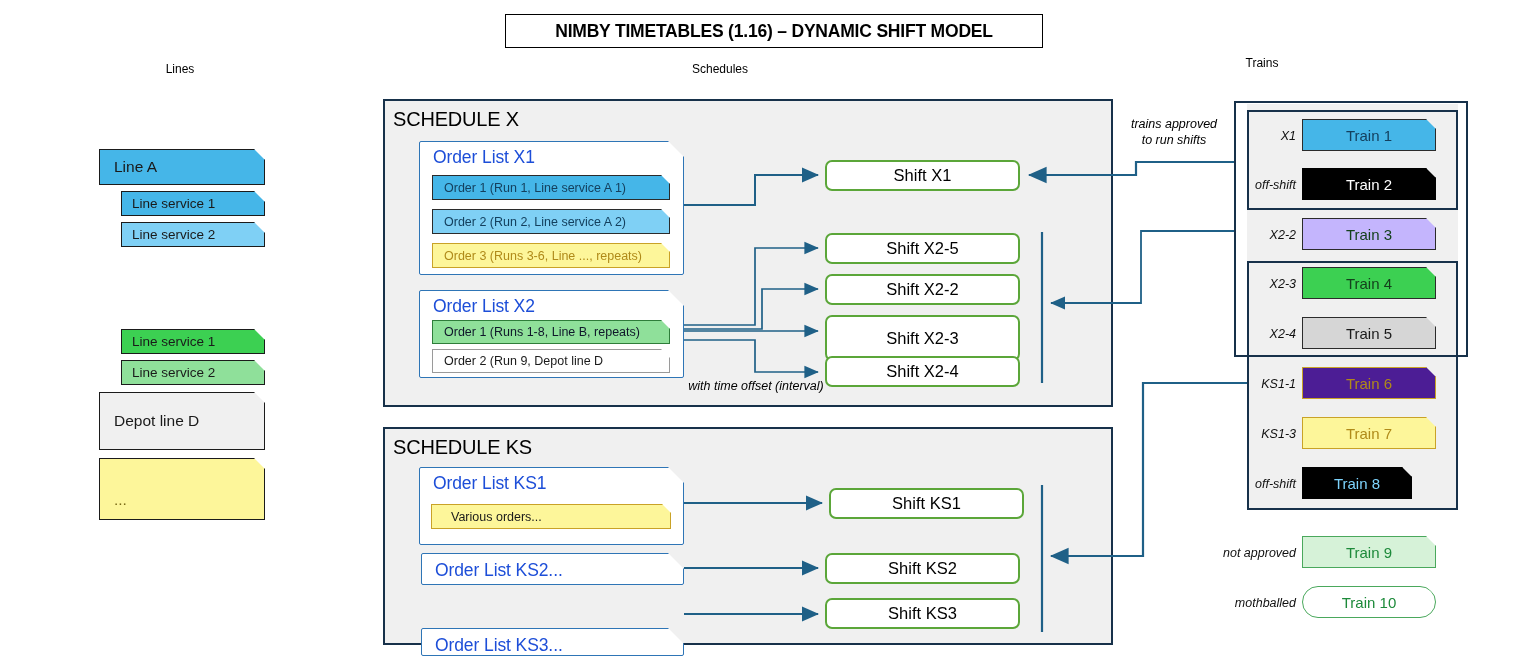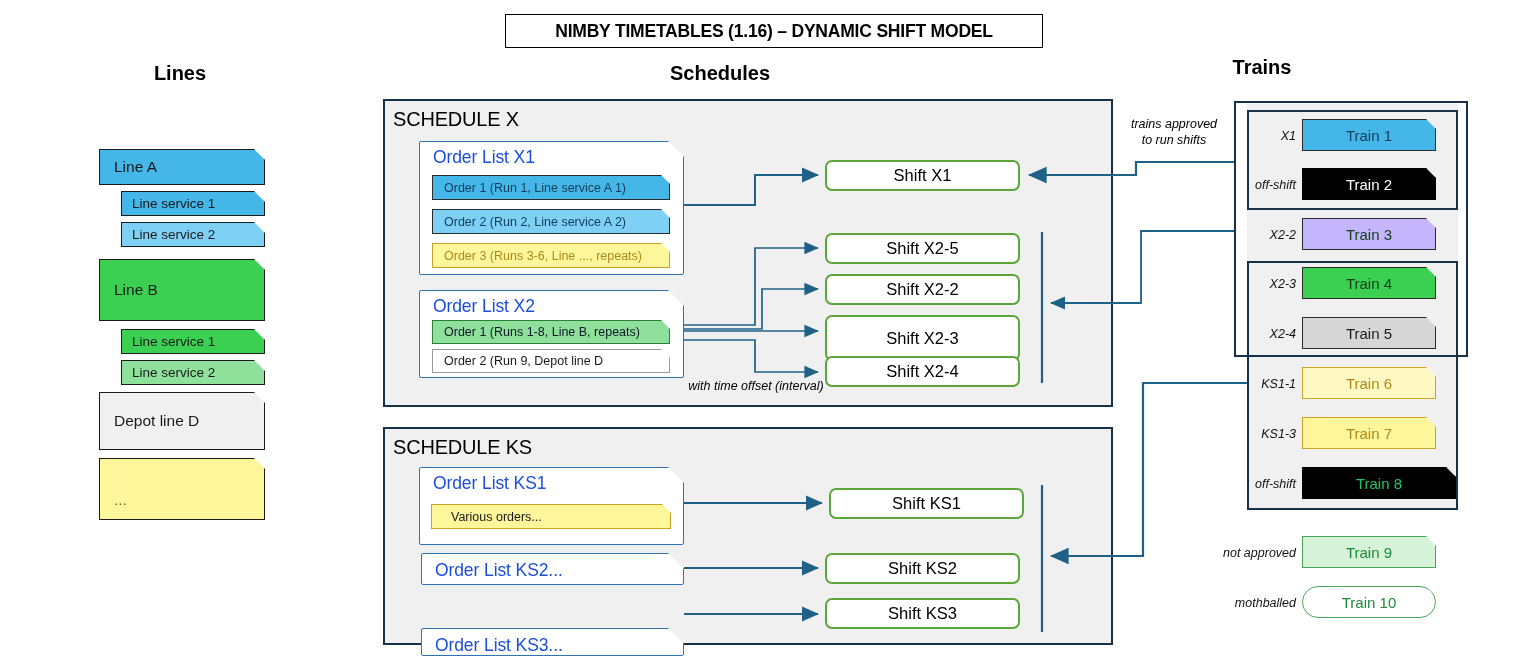--- a/index.html
+++ b/index.html
@@ -23,21 +23,21 @@
     left: 505px; top: 14px; width: 538px; height: 34px;
     border: 1.6px solid #000;
     background: #fff;
     display: flex; align-items: center; justify-content: center;
     font-weight: bold; font-size: 17.5px; color: #000;
     letter-spacing: -0.2px;
   }
 
   
   .col-head {
-    font-weight: bold; font-size: 20px; color: #000;
+    font-weight: normal; font-size: 12px; color: #000;
     text-align: center;
   }
   #head-lines { left: 100px; top: 62px; width: 160px; }
   #head-schedules { left: 640px; top: 62px; width: 160px; }
   #head-trains { left: 1182px; top: 56px; width: 160px; }
 
   
   .note {
     position: absolute;
     border: 1.3px solid #3b3b3b;
@@ -144,23 +144,20 @@
   <div class="note line-card" style="left:99px; top:149px; width:166px; height:36px; background:#45b6e8;">
     <span>Line A</span>
   </div>
   <div class="note line-card sub" style="left:121px; top:191px; width:144px; height:25px; background:#45b6e8;">
     <span>Line service 1</span>
   </div>
   <div class="note line-card sub" style="left:121px; top:222px; width:144px; height:25px; background:#7fd0f5;">
     <span>Line service 2</span>
   </div>
 
-  <div class="note line-card" style="left:99px; top:259px; width:166px; height:62px; background:#3cd052;">
-    <span>Line B</span>
-  </div>
   <div class="note line-card sub" style="left:121px; top:329px; width:144px; height:25px; background:#3cd052;">
     <span>Line service 1</span>
   </div>
   <div class="note line-card sub" style="left:121px; top:360px; width:144px; height:25px; background:#8fe09a;">
     <span>Line service 2</span>
   </div>
 
   <div class="note line-card" style="left:99px; top:392px; width:166px; height:58px; background:#f0f0f0;">
     <span>Depot line D</span>
   </div>
@@ -266,31 +263,31 @@
   <div class="train-chip" style="left:1302px; top:267px; width:134px; height:32px; background:#3cd052; color:#14401c; border-color:#2b2b2b;">
     <span>Train 4</span>
   </div>
 
   <div class="train-tag" style="left:1238px; top:327px; width:58px;">X2-4</div>
   <div class="train-chip" style="left:1302px; top:317px; width:134px; height:32px; background:#d6d6d6; color:#1a1a1a; border-color:#2b2b2b;">
     <span>Train 5</span>
   </div>
 
   <div class="train-tag" style="left:1234px; top:377px; width:62px;">KS1-1</div>
-  <div class="train-chip" style="left:1302px; top:367px; width:134px; height:32px; background:#fef9c3; color:#b08a19; border-color:#c9a227;">
+  <div class="train-chip" style="left:1302px; top:367px; width:134px; height:32px; background:#4c1d95; color:#b08a19; border-color:#c9a227;">
     <span>Train 6</span>
   </div>
 
   <div class="train-tag" style="left:1234px; top:427px; width:62px;">KS1-3</div>
   <div class="train-chip" style="left:1302px; top:417px; width:134px; height:32px; background:#fdf69a; color:#b08a19; border-color:#c9a227;">
     <span>Train 7</span>
   </div>
 
   <div class="train-tag" style="left:1234px; top:477px; width:62px;">off-shift</div>
-  <div class="train-chip" style="left:1302px; top:467px; width:154px; height:32px; background:#000000; color:#22c55e; border-color:#000000;">
+  <div class="train-chip" style="left:1302px; top:467px; width:110px; height:32px; background:#000000; color:#7dd3fc; border-color:#000000;">
     <span>Train 8</span>
   </div>
 
   <div class="train-tag" style="left:1198px; top:546px; width:98px;">not approved</div>
   <div class="train-chip" style="left:1302px; top:536px; width:134px; height:32px; background:#d6f2d8; color:#1d8a3a; border-color:#4aa85c;">
     <span>Train 9</span>
   </div>
 
   <div class="train-tag" style="left:1198px; top:596px; width:98px;">mothballed</div>
   <div class="train-chip" style="left:1302px; top:586px; width:134px; height:32px; background:#ffffff; color:#1d8a3a; border-color:#4aa85c;border-radius:16px;">

